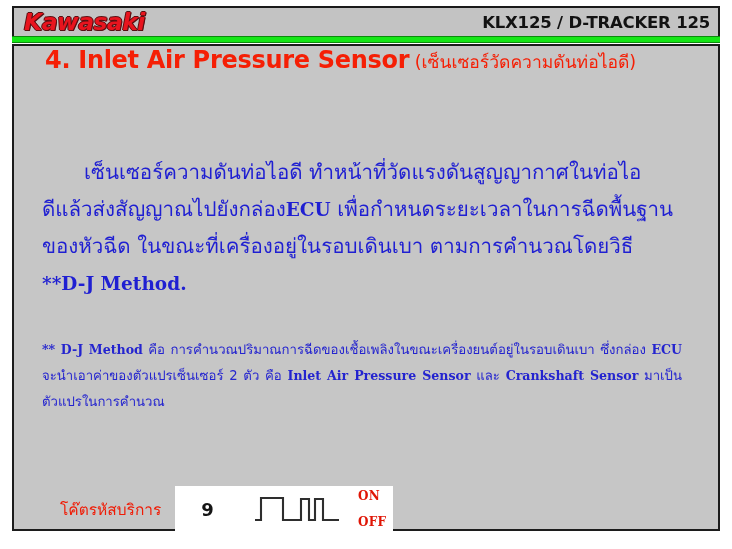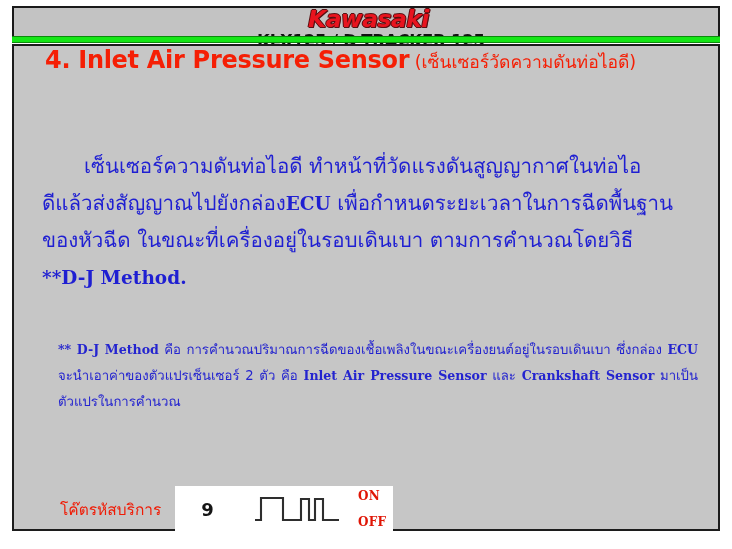--- a/index.html
+++ b/index.html
@@ -30,21 +30,20 @@
     top: 6px;
     width: 708px;
     height: 32px;
     background: #c3c3c3;
     border: 2px solid #1a1a1a;
     box-sizing: border-box;
     display: flex;
     align-items: center;
     justify-content: space-between;
     padding: 0 8px 0 10px;
-    flex-direction: column;
   }
   #brand-logo {
     font-family: "DejaVu Sans", sans-serif;
     font-weight: bold;
     font-style: italic;
     font-size: 23px;
     letter-spacing: -0.5px;
     color: #e8141e;
     text-shadow:
        1px 0 0 #5a1012,
@@ -114,40 +113,40 @@
     font-weight: normal;
     font-size: 17.5px;
     letter-spacing: 0px;
     margin-top: 12px;
   }
 
   
   #paragraph {
     position: absolute;
     left: 42px;
-    top: 148px;
+    top: 154px;
     width: 638px;
     color: #1f1fd2;
     font-family: "DejaVu Sans", sans-serif;
     font-size: 20.5px;
     line-height: 37px;
     text-indent: 42px;
     text-align: left;
     word-spacing: 0px;
   }
   #paragraph .latin {
     font-family: "DejaVu Serif", serif;
     font-weight: bold;
     font-size: 18.5px;
   }
 
   
   #footnote {
     position: absolute;
-    left: 58px;
+    left: 42px;
     top: 337px;
     width: 640px;
     color: #2424cf;
     font-family: "DejaVu Sans", sans-serif;
     font-size: 13.2px;
     line-height: 26px;
     text-align: justify;
   }
   #footnote .latin {
     font-family: "DejaVu Serif", serif;

